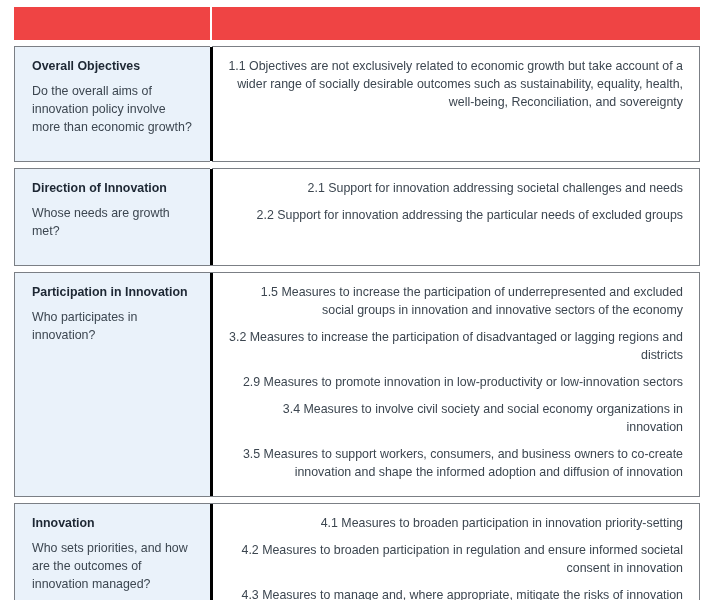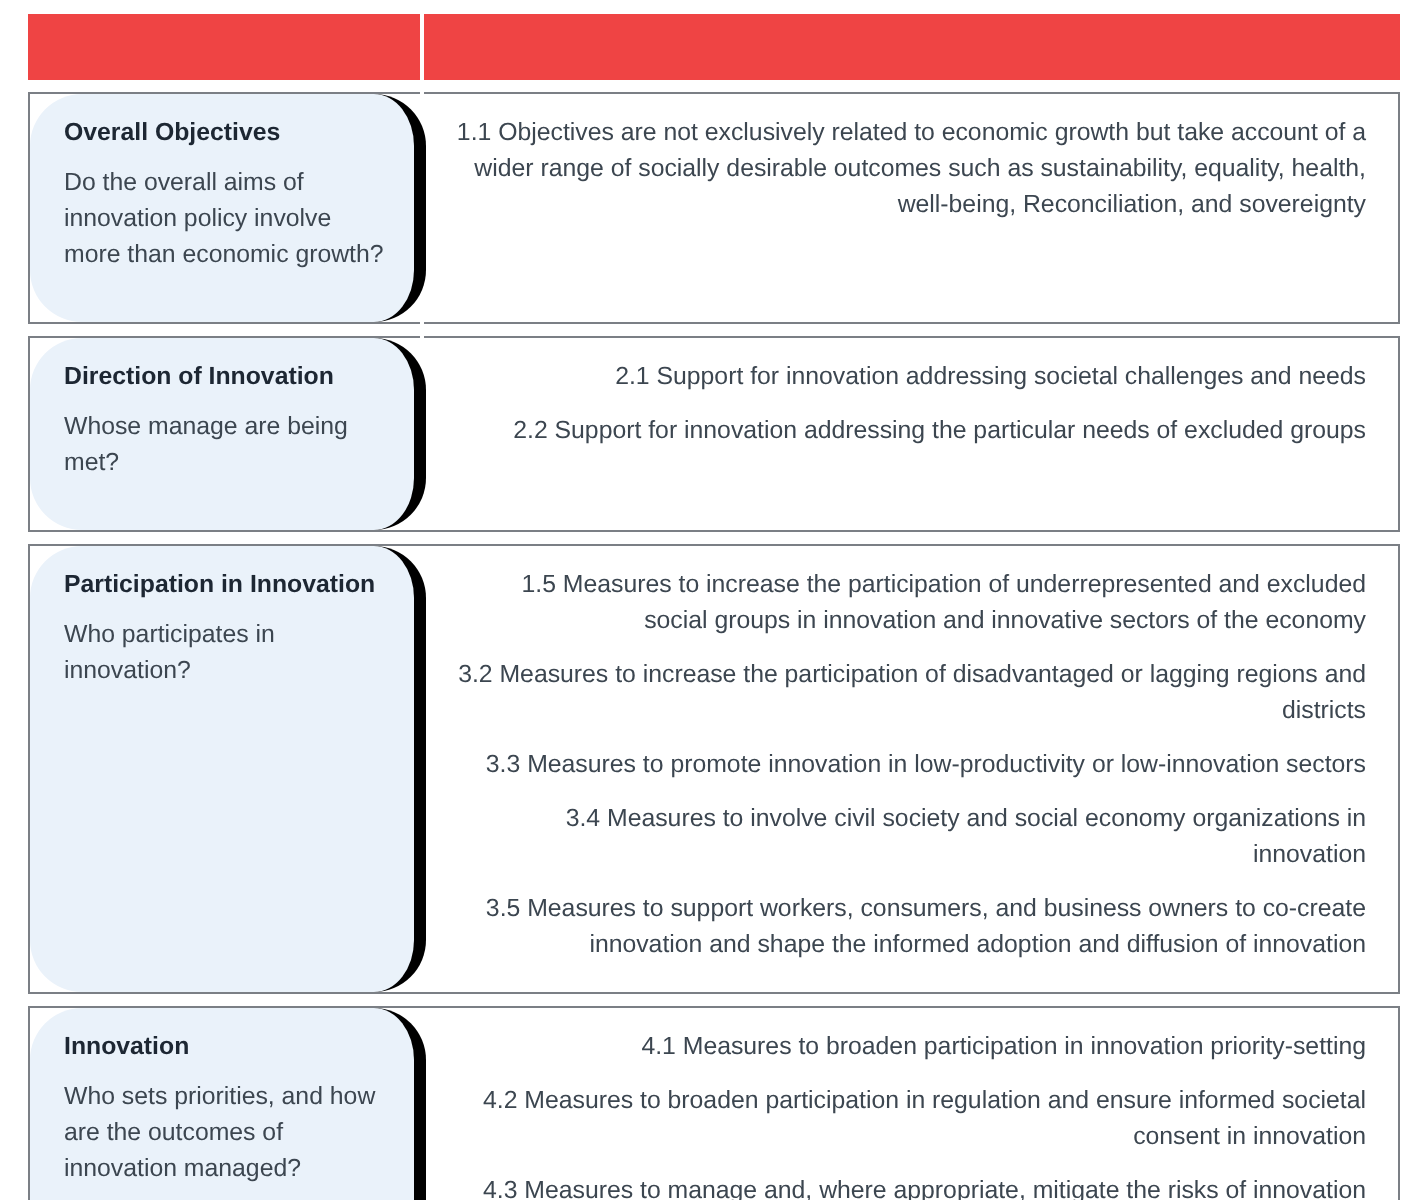--- a/index.html
+++ b/index.html
@@ -61,23 +61,22 @@
     margin-top: 6px;
     background: #ffffff;
   }
   .row:first-of-type { margin-top: 5px; }
 
   .cell-dim {
     width: 198px;
     flex: 0 0 198px;
     box-sizing: border-box;
     background: #eaf2fa;
-    border-right: 6px solid #000000;
+    border-right: 3px solid #000000;
     padding: 11px 14px 24px 17px;
-    border-radius: 26px;
   }
   .cell-ind {
     flex: 1 1 auto;
     box-sizing: border-box;
     background: #ffffff;
     padding: 11px 16px 14px 15px;
     text-align: right;
   }
 
   .dim-title {
@@ -128,37 +127,37 @@
       <p class="dim-question">Do the overall aims of innovation policy involve more than economic growth?</p>
     </div>
     <div class="cell-ind">
       <p class="ind-item">1.1 Objectives are not exclusively related to economic growth but take account of a wider range of socially desirable outcomes such as sustainability, equality, health, well-being, Reconciliation, and sovereignty</p>
     </div>
   </div>
 
   <div class="row row-1">
     <div class="cell-dim">
       <p class="dim-title">Direction of Innovation</p>
-      <p class="dim-question">Whose manage are being met?</p>
+      <p class="dim-question">Whose needs are growth met?</p>
     </div>
     <div class="cell-ind">
       <p class="ind-item">2.1 Support for innovation addressing societal challenges and needs</p>
       <p class="ind-item">2.2 Support for innovation addressing the particular needs of excluded groups</p>
     </div>
   </div>
 
   <div class="row row-2">
     <div class="cell-dim">
       <p class="dim-title">Participation in Innovation</p>
       <p class="dim-question">Who participates in innovation?</p>
     </div>
     <div class="cell-ind">
       <p class="ind-item">1.5 Measures to increase the participation of underrepresented and excluded social groups in innovation and innovative sectors of the economy</p>
       <p class="ind-item">3.2 Measures to increase the participation of disadvantaged or lagging regions and districts</p>
-      <p class="ind-item">3.3 Measures to promote innovation in low-productivity or low-innovation sectors</p>
+      <p class="ind-item">2.9 Measures to promote innovation in low-productivity or low-innovation sectors</p>
       <p class="ind-item">3.4 Measures to involve civil society and social economy organizations in innovation</p>
       <p class="ind-item">3.5 Measures to support workers, consumers, and business owners to co-create innovation and shape the informed adoption and diffusion of innovation</p>
     </div>
   </div>
 
   <div class="row row-3">
     <div class="cell-dim">
       <p class="dim-title">Innovation</p>
       <p class="dim-question">Who sets priorities, and how are the outcomes of innovation managed?</p>
     </div>

